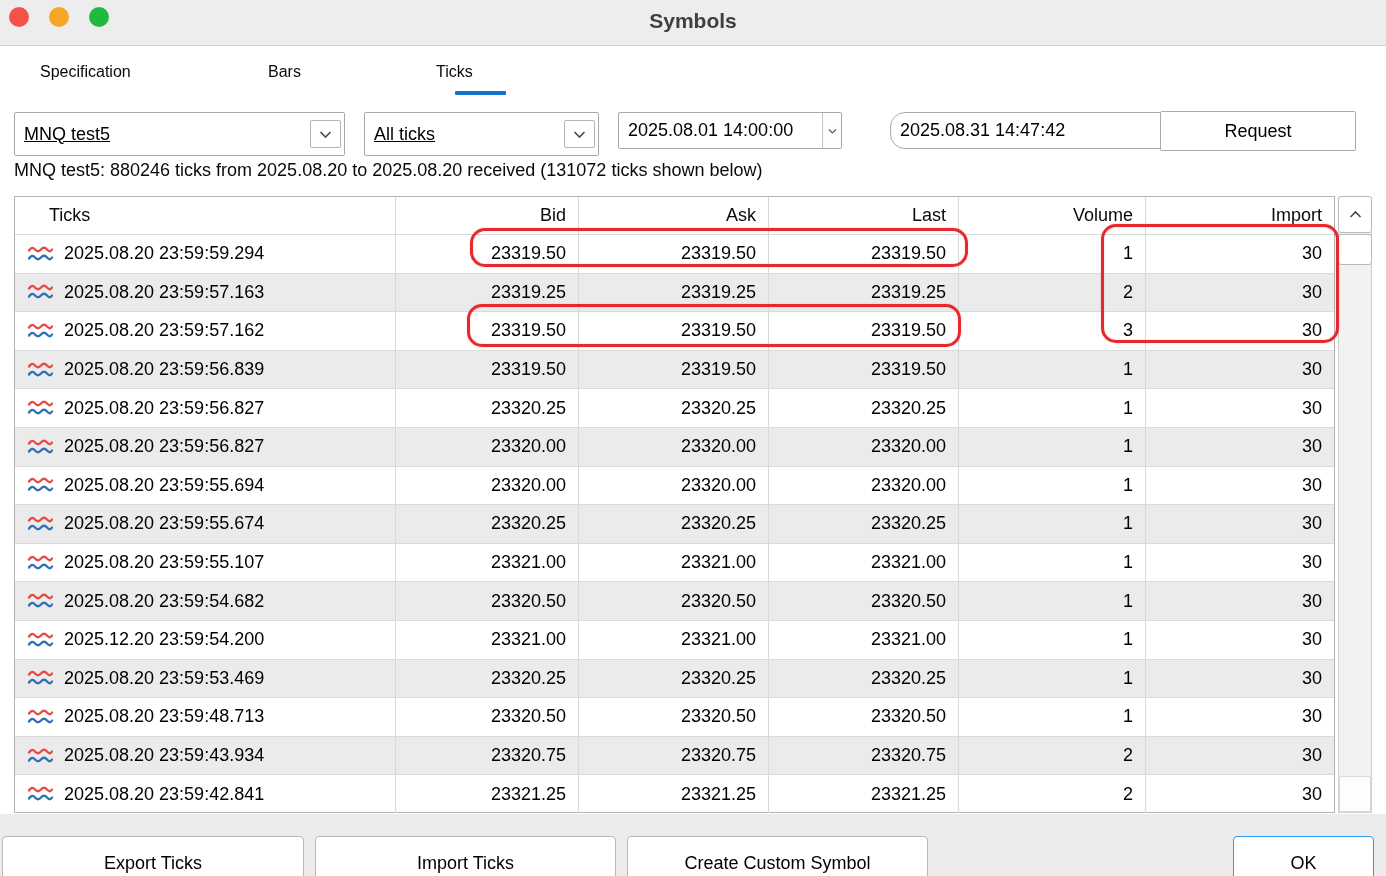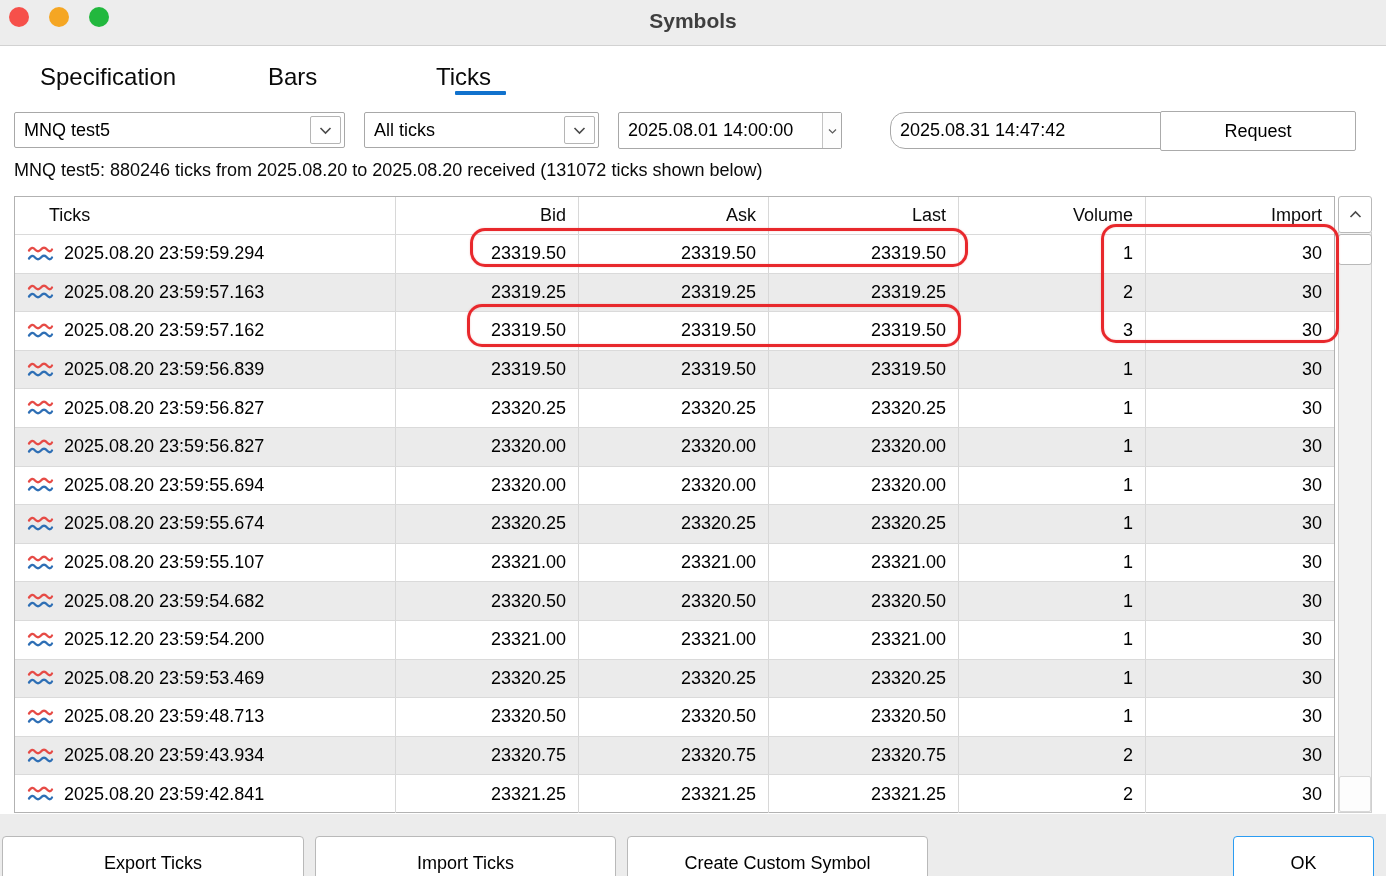--- a/index.html
+++ b/index.html
@@ -12,30 +12,30 @@
               background:#ededed; border-bottom:1px solid #d2d2d2; }
   .tl { position:absolute; top:7px; width:20px; height:20px; border-radius:50%; display:block; }
   .tl.red    { left:9px;  background:#f6504a; }
   .tl.yellow { left:49px; background:#f5a623; }
   .tl.green  { left:89px; background:#22b83e; }
   .win-title { position:absolute; left:0; top:9px; width:1386px; text-align:center;
                font-size:21px; font-weight:bold; color:#3f3f3f; }
 
   
   .tabbar { position:absolute; left:0; top:47px; width:1386px; height:62px; background:#fff; }
-  .tab { position:absolute; top:16px; font-size:24px; color:#0a0a0a; cursor:default; }
+  .tab { position:absolute; top:16px; font-size:16px; color:#0a0a0a; cursor:default; }
   .tab-spec  { left:40px; }
   .tab-bars  { left:268px; }
   .tab-ticks { left:436px; }
   .tab-underline { position:absolute; left:455px; top:44px; width:51px; height:4px;
                    background:#1172cd; border-radius:1px; }
 
   
   .combo, .datefield, .btn { background:#fff; border:1px solid #a8a8a8; border-radius:2px; }
-  .combo { position:absolute; top:112px; height:36px; display:flex; align-items:center; }
+  .combo { position:absolute; top:112px; height:44px; display:flex; align-items:center;text-decoration:underline; }
   .combo-symbol { left:14px;  width:331px; }
   .combo-ticks  { left:364px; width:235px; }
   .combo-value { flex:1; padding-left:9px; font-size:18px; white-space:nowrap; overflow:hidden; }
   .combo-btn { width:31px; height:28px; margin-right:3px; border:1px solid #b5b5b5; border-radius:2px;
                display:flex; align-items:center; justify-content:center; background:#fff; }
   .datefield { position:absolute; top:112px; height:37px; display:flex; align-items:center; }
   .date-from { left:618px; width:224px; }
   .date-to   { left:890px; width:305px;border-radius:15px; }
   .date-value { flex:1; padding-left:9px; font-size:18px; white-space:nowrap; }
   .date-spin { width:19px; align-self:stretch; border-left:1px solid #c3c3c3;

